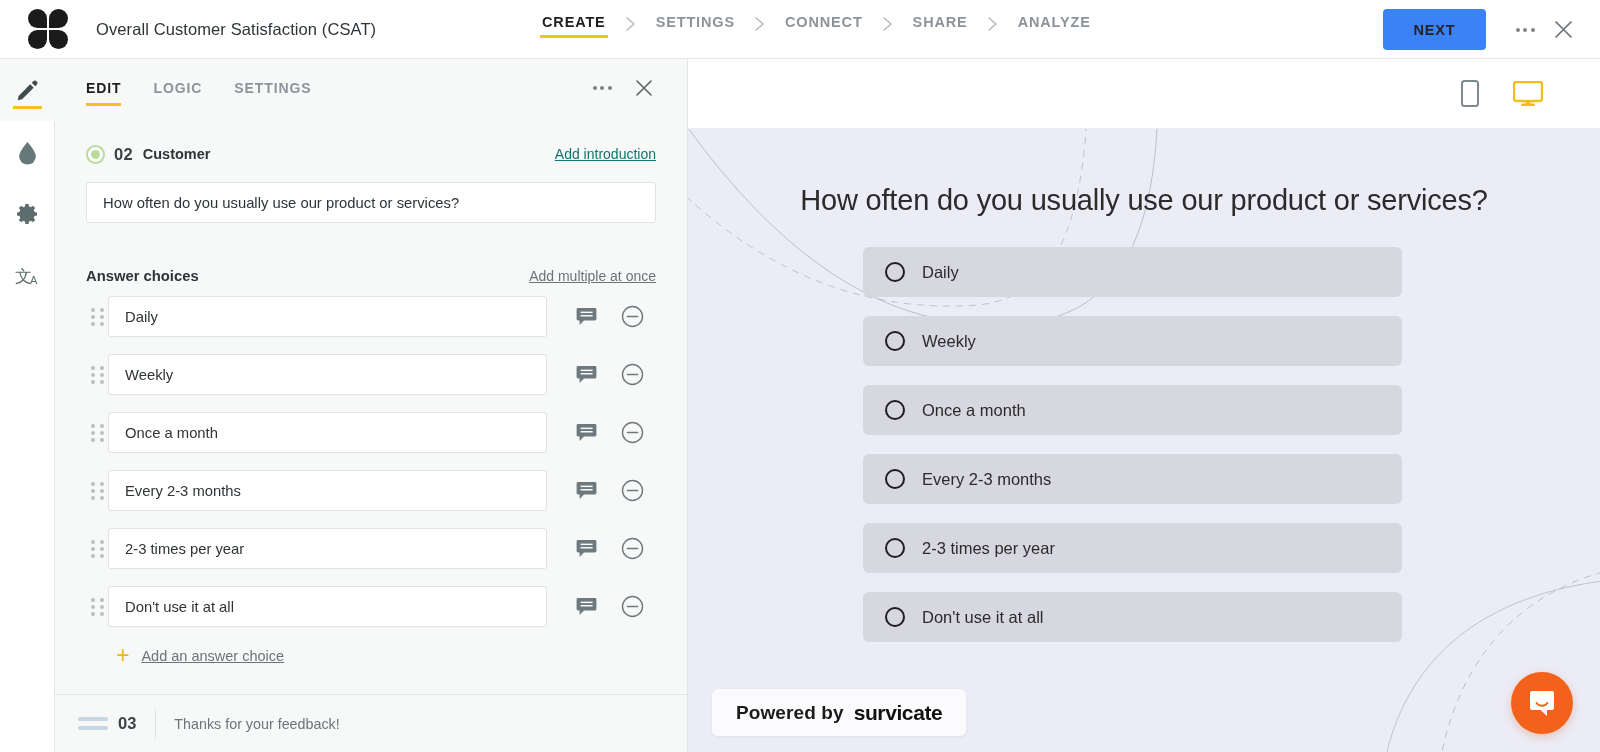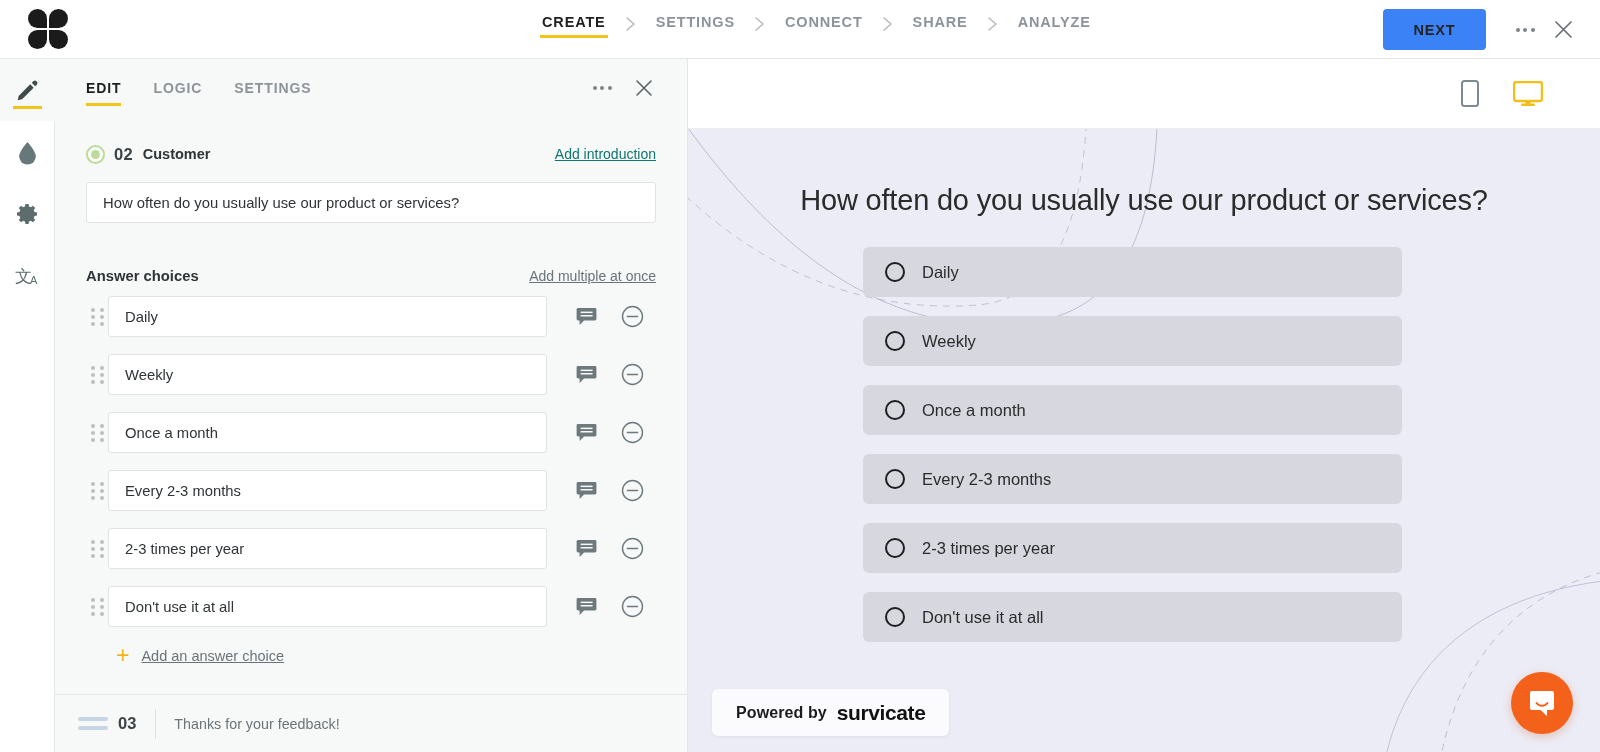--- a/index.html
+++ b/index.html
@@ -278,21 +278,21 @@
   }
   .opt-label { font-size: 16.5px; color: #2b2b2b; margin-left: 17px; }
 
   .powered {
     position: absolute; left: 24px; bottom: 16px;
     height: 47px; padding: 0 24px;
     background: #fbfbfd; border-radius: 6px;
     display: flex; align-items: center;
     box-shadow: 0 1px 3px rgba(40,40,80,.07);
   }
-  .pw-small { font-size: 16px; color: #1b1b1b; font-weight: bold; letter-spacing: .1px; }
+  .pw-small { font-size: 19px; color: #1b1b1b; font-weight: bold; letter-spacing: .1px; }
   .pw-brand { font-size: 21px; color: #111; font-weight: bold; margin-left: 10px; letter-spacing: -.4px; text-align: right; }
 
   .chat-btn {
     position: absolute; right: 27px; bottom: 18px;
     width: 62px; height: 62px; border-radius: 50%;
     background: #f4611a;
     display: flex; align-items: center; justify-content: center;
     box-shadow: 0 3px 10px rgba(200,90,30,.28);
     cursor: pointer;
   }
@@ -302,20 +302,21 @@
 
 <div class="topbar">
   <div class="logo-wrap">
     <div class="logo">
       <i class="a"></i>
         <i class="b"></i>
         <i class="c"></i>
         <i class="d"></i>
     </div>
   </div>
+  <div class="survey-title">Overall Customer Satisfaction (CSAT)</div>
 
   <div class="steps">
     <div class="step active">CREATE</div>
     <div class="step-sep">
       <svg width="13" height="16" viewBox="0 0 13 16">
           <path d="M3 2 L10 8 L3 14" stroke="#b5babd" stroke-width="1.6" fill="none" stroke-linecap="round" stroke-linejoin="round"></path>
         </svg>
     </div>
     <div class="step">SETTINGS</div>
     <div class="step-sep">

